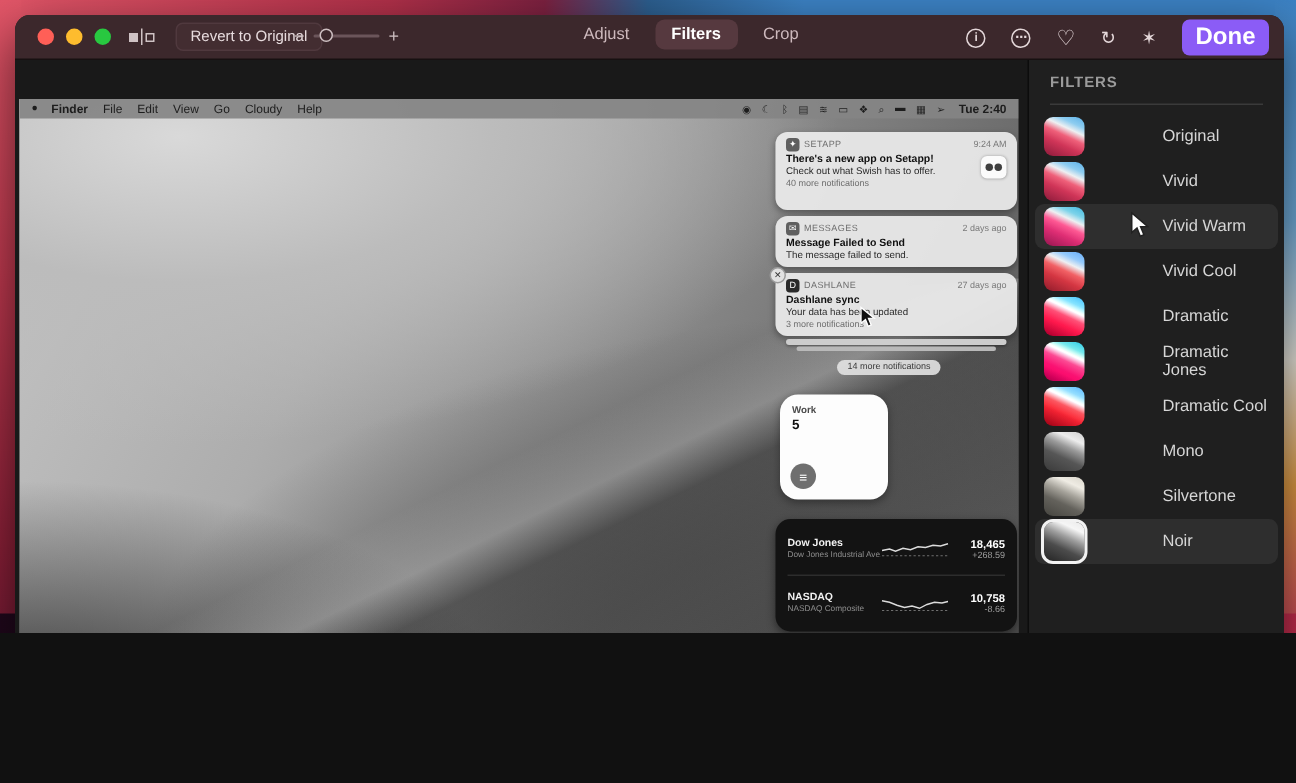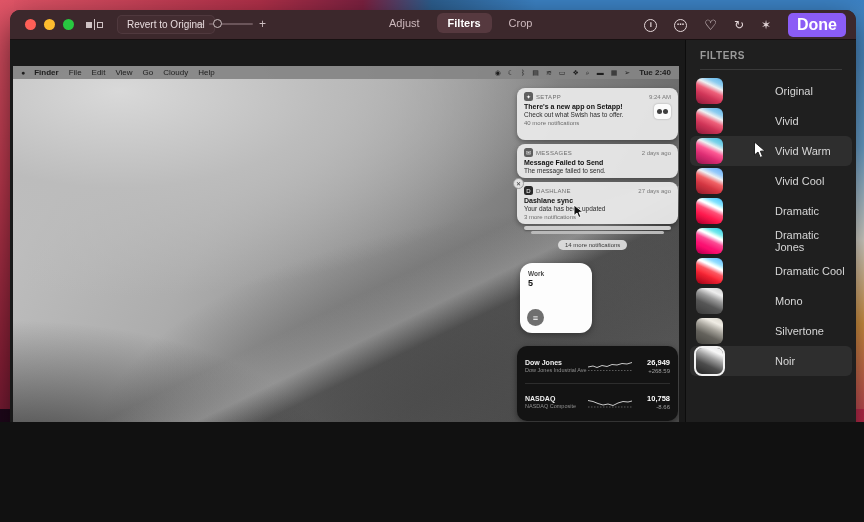--- a/index.html
+++ b/index.html
@@ -290,21 +290,21 @@
             <div class="srow">
               <span class="sname">
                 <div class="n1">Dow Jones</div>
                 <div class="n2">Dow Jones Industrial Ave...</div>
               </span>
               <svg class="sspark" viewBox="0 0 46 16">
                 <path d="M1,9 L6,8 L10,9.5 L15,7.5 L20,8.5 L25,6.5 L30,7 L35,5.5 L40,6 L45,4.5" fill="none" stroke="#dcdcdc" stroke-width="0.9"></path>
                 <line x1="1" y1="12.5" x2="45" y2="12.5" stroke="#6f6f6f" stroke-width="0.8" stroke-dasharray="1.5,1.5"></line>
               </svg>
               <span class="sval">
-                <div class="v1">26,949</div>
+                <div class="v1">18,465</div>
                 <div class="v2">+268.59</div>
               </span>
             </div>
             <div class="srow">
               <span class="sname">
                 <div class="n1">NASDAQ</div>
                 <div class="n2">NASDAQ Composite</div>
               </span>
               <svg class="sspark" viewBox="0 0 46 16">
                 <path d="M1,6.5 L6,7.5 L11,9.5 L16,11 L21,10 L26,11.5 L31,9 L36,7.5 L41,8 L45,7" fill="none" stroke="#dcdcdc" stroke-width="0.9"></path>

